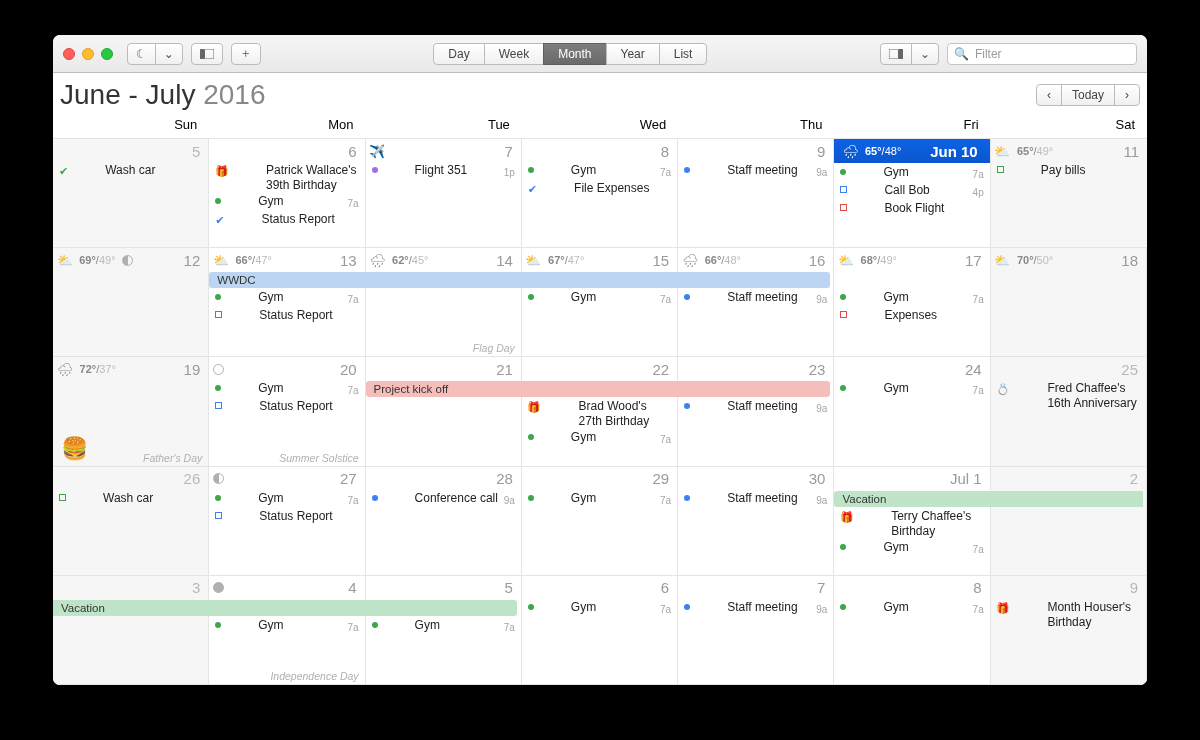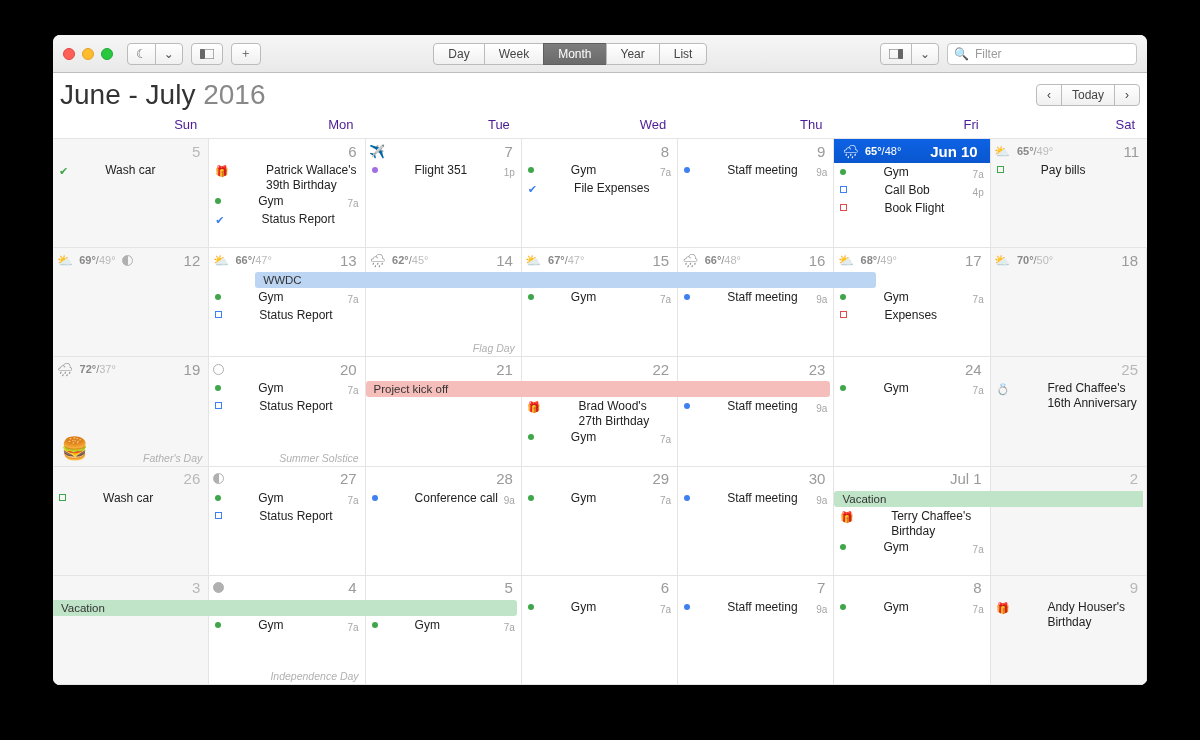--- a/index.html
+++ b/index.html
@@ -100,21 +100,21 @@
     font-size:12px; color:#444;
   }
   .title-nav .nbtn:first-child{border-radius:4px 0 0 4px; margin-left:0;}
   .title-nav .nbtn:last-child{border-radius:0 4px 4px 0;}
 
   .weekday-row {
     display:grid; grid-template-columns: repeat(7,1fr);
     border-bottom: 1px solid var(--grid-border);
   }
   .weekday-row div {
-    text-align:right; padding: 4px 12px 6px; font-size:13px; color:#4c1d95;margin-left:12px;
+    text-align:right; padding: 4px 12px 6px; font-size:13px; color:#000000;margin-left:12px;
   }
 
   
   .grid {
     flex:1; display:grid; grid-template-rows: repeat(5,1fr);
     position: relative;
   }
   .week { display:grid; grid-template-columns: repeat(7,1fr); position:relative; }
   .cell {
     border-right:1px solid var(--grid-border);
@@ -173,21 +173,21 @@
     position:absolute; right:6px; bottom:2px;
     font-size:10.5px; font-style:italic; color:#b0b0b0;
   }
 
   
   .bar {
     position:absolute; height:16px; border-radius:3px;
     font-size:11.5px; color:#333; padding:0 8px; line-height:16px;
     top: 24px;
   }
-  .bar.wwdc    { background: var(--wwdc); margin-left: 46px; }
+  .bar.wwdc    { background: var(--wwdc); }
   .bar.project { background: var(--project); }
   .bar.vacation{ background: var(--vacation); }
   .bar.round-r0 { border-top-right-radius:0; border-bottom-right-radius:0;}
   .bar.round-l0 { border-top-left-radius:0; border-bottom-left-radius:0;}
 
   .events.offset { margin-top:20px; }
 
   .emoji-big { position:absolute; left:8px; bottom:4px; font-size:22px; }
 
 </style>
@@ -762,21 +762,21 @@
           </div>
         </div>
         <div class="cell weekend oom">
           <div class="datebar">
             <span class="spacer"></span>
             <span class="daynum">9</span>
           </div>
           <div class="events">
             <div class="ev">
               <span class="glyph red">🎁</span>
-              <span class="txt">Andy Houser's Birthday</span>
+              <span class="txt">Month Houser's Birthday</span>
             </div>
           </div>
         </div>
         <div class="bar vacation round-l0" style="left: 0%; width: 42.4571%;">Vacation</div>
       </div>
     </div>
 
 </div>
 
 </body></html>

